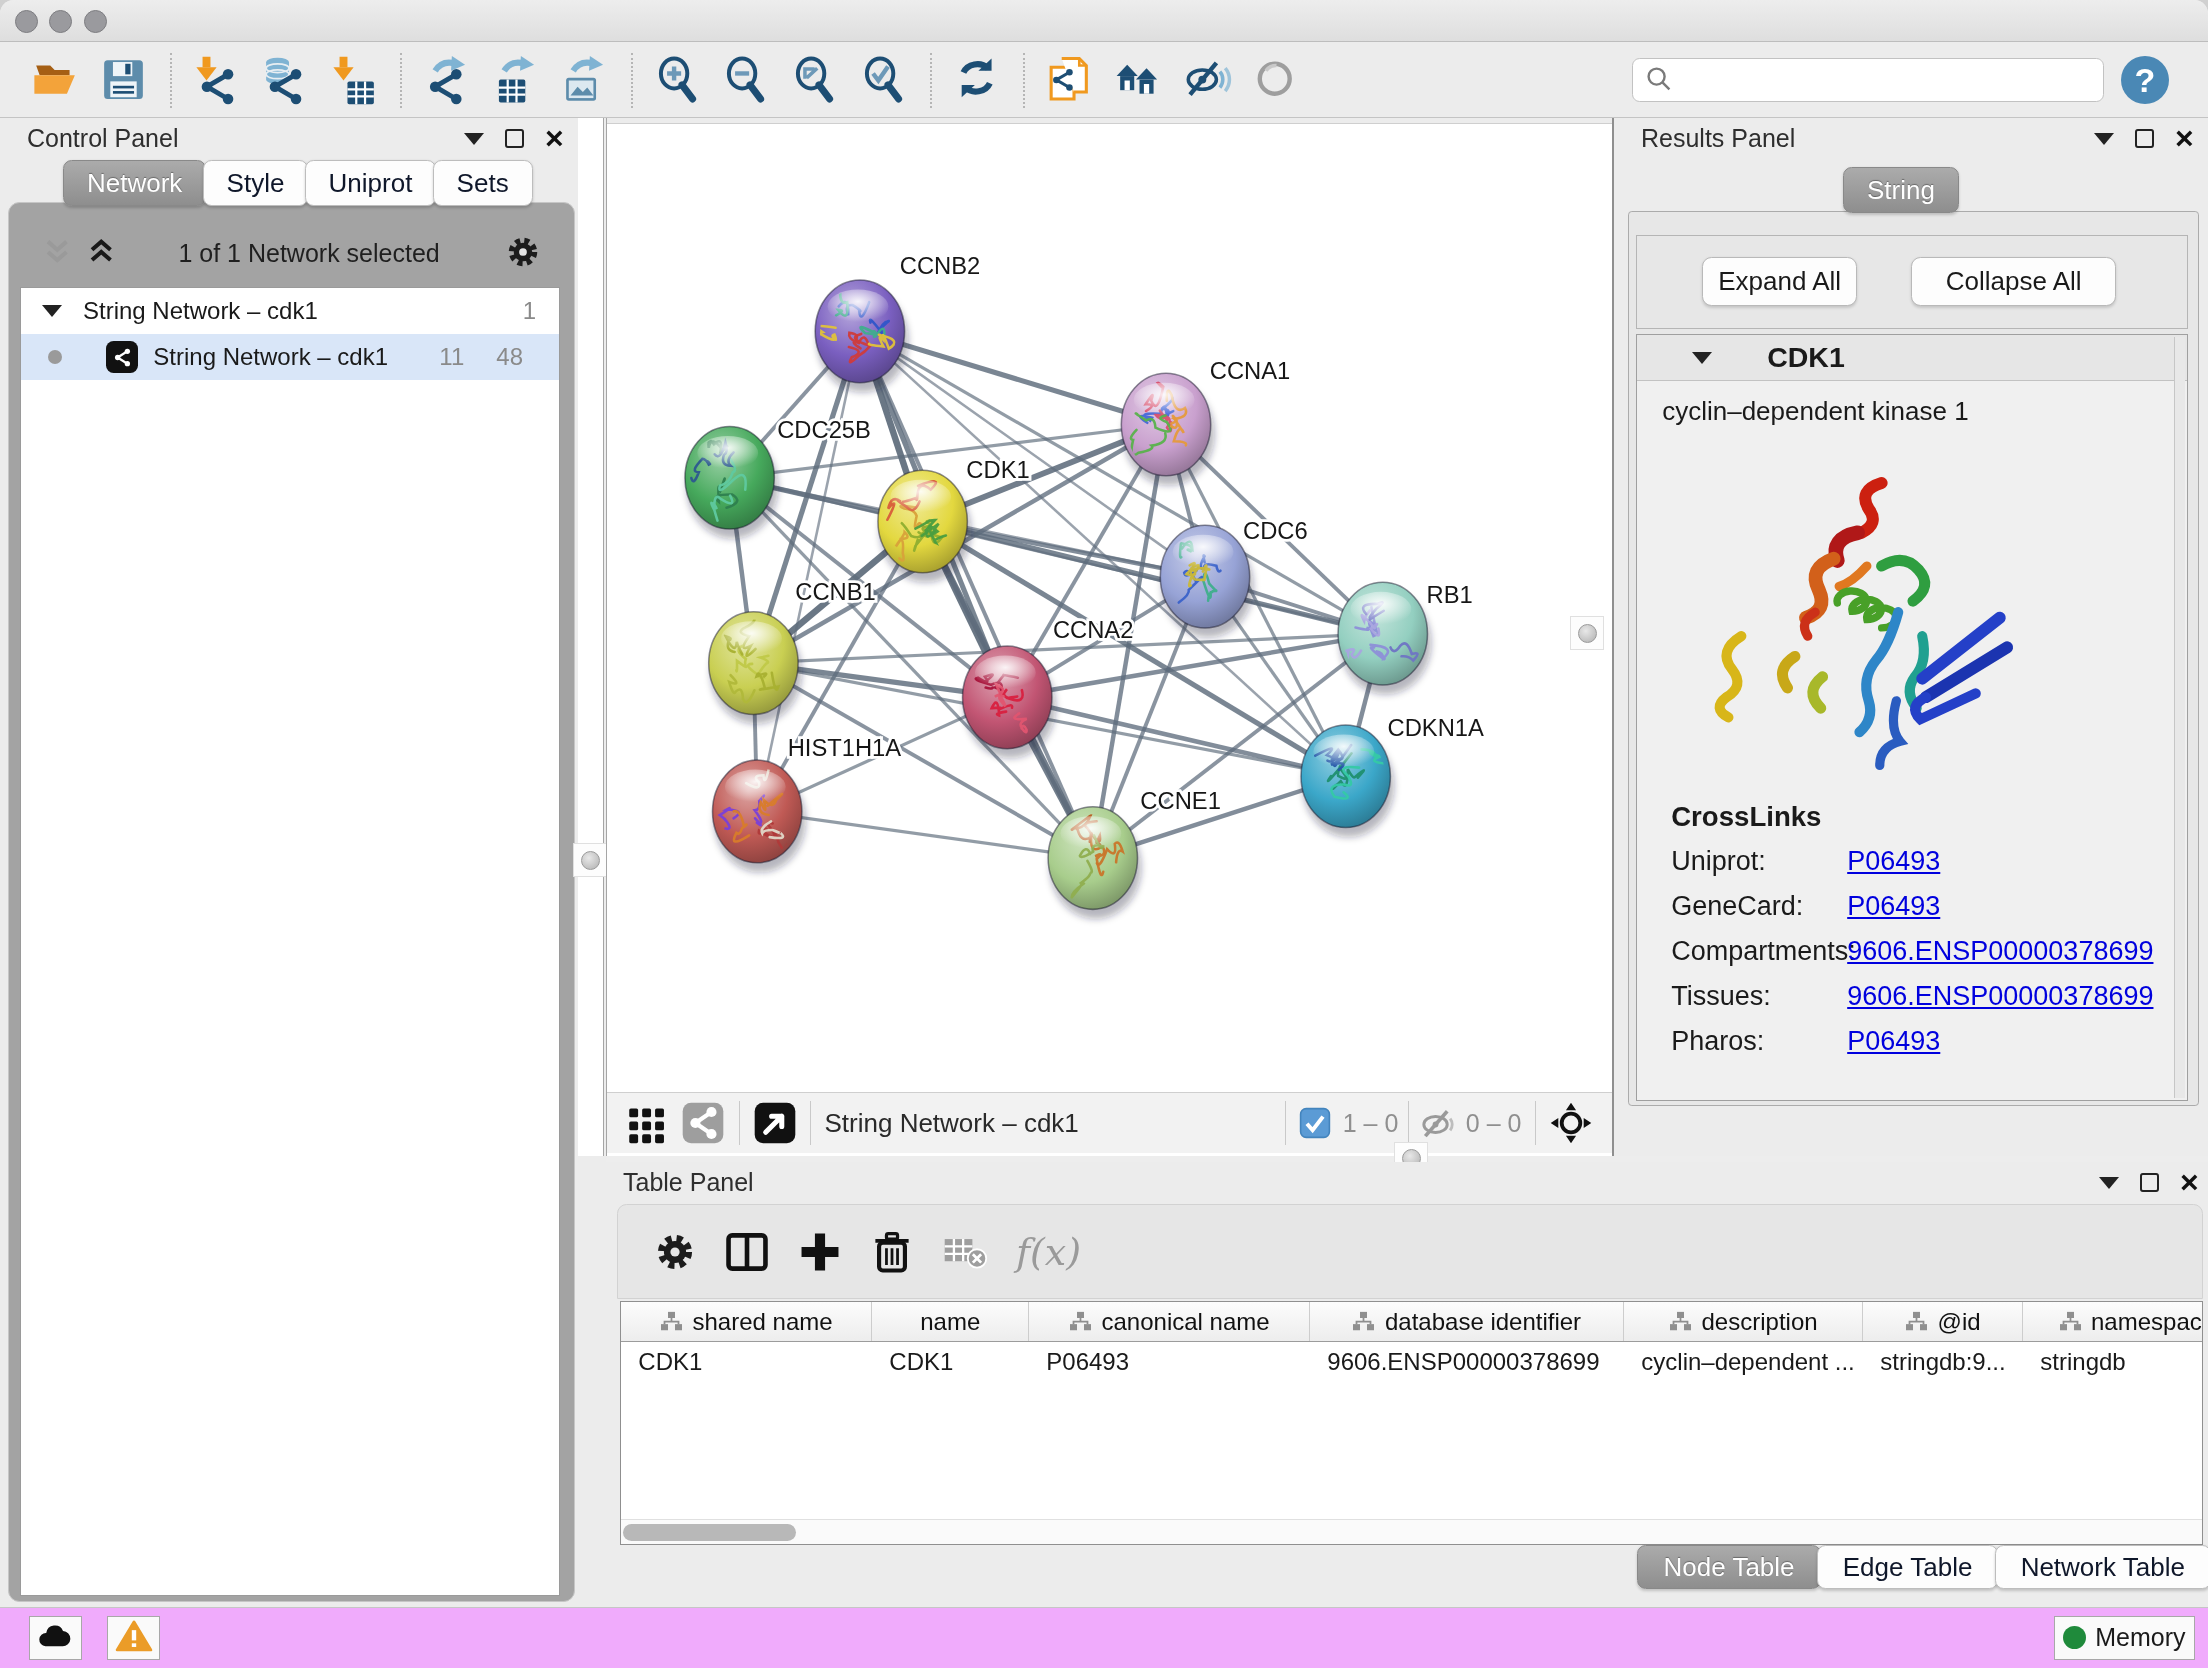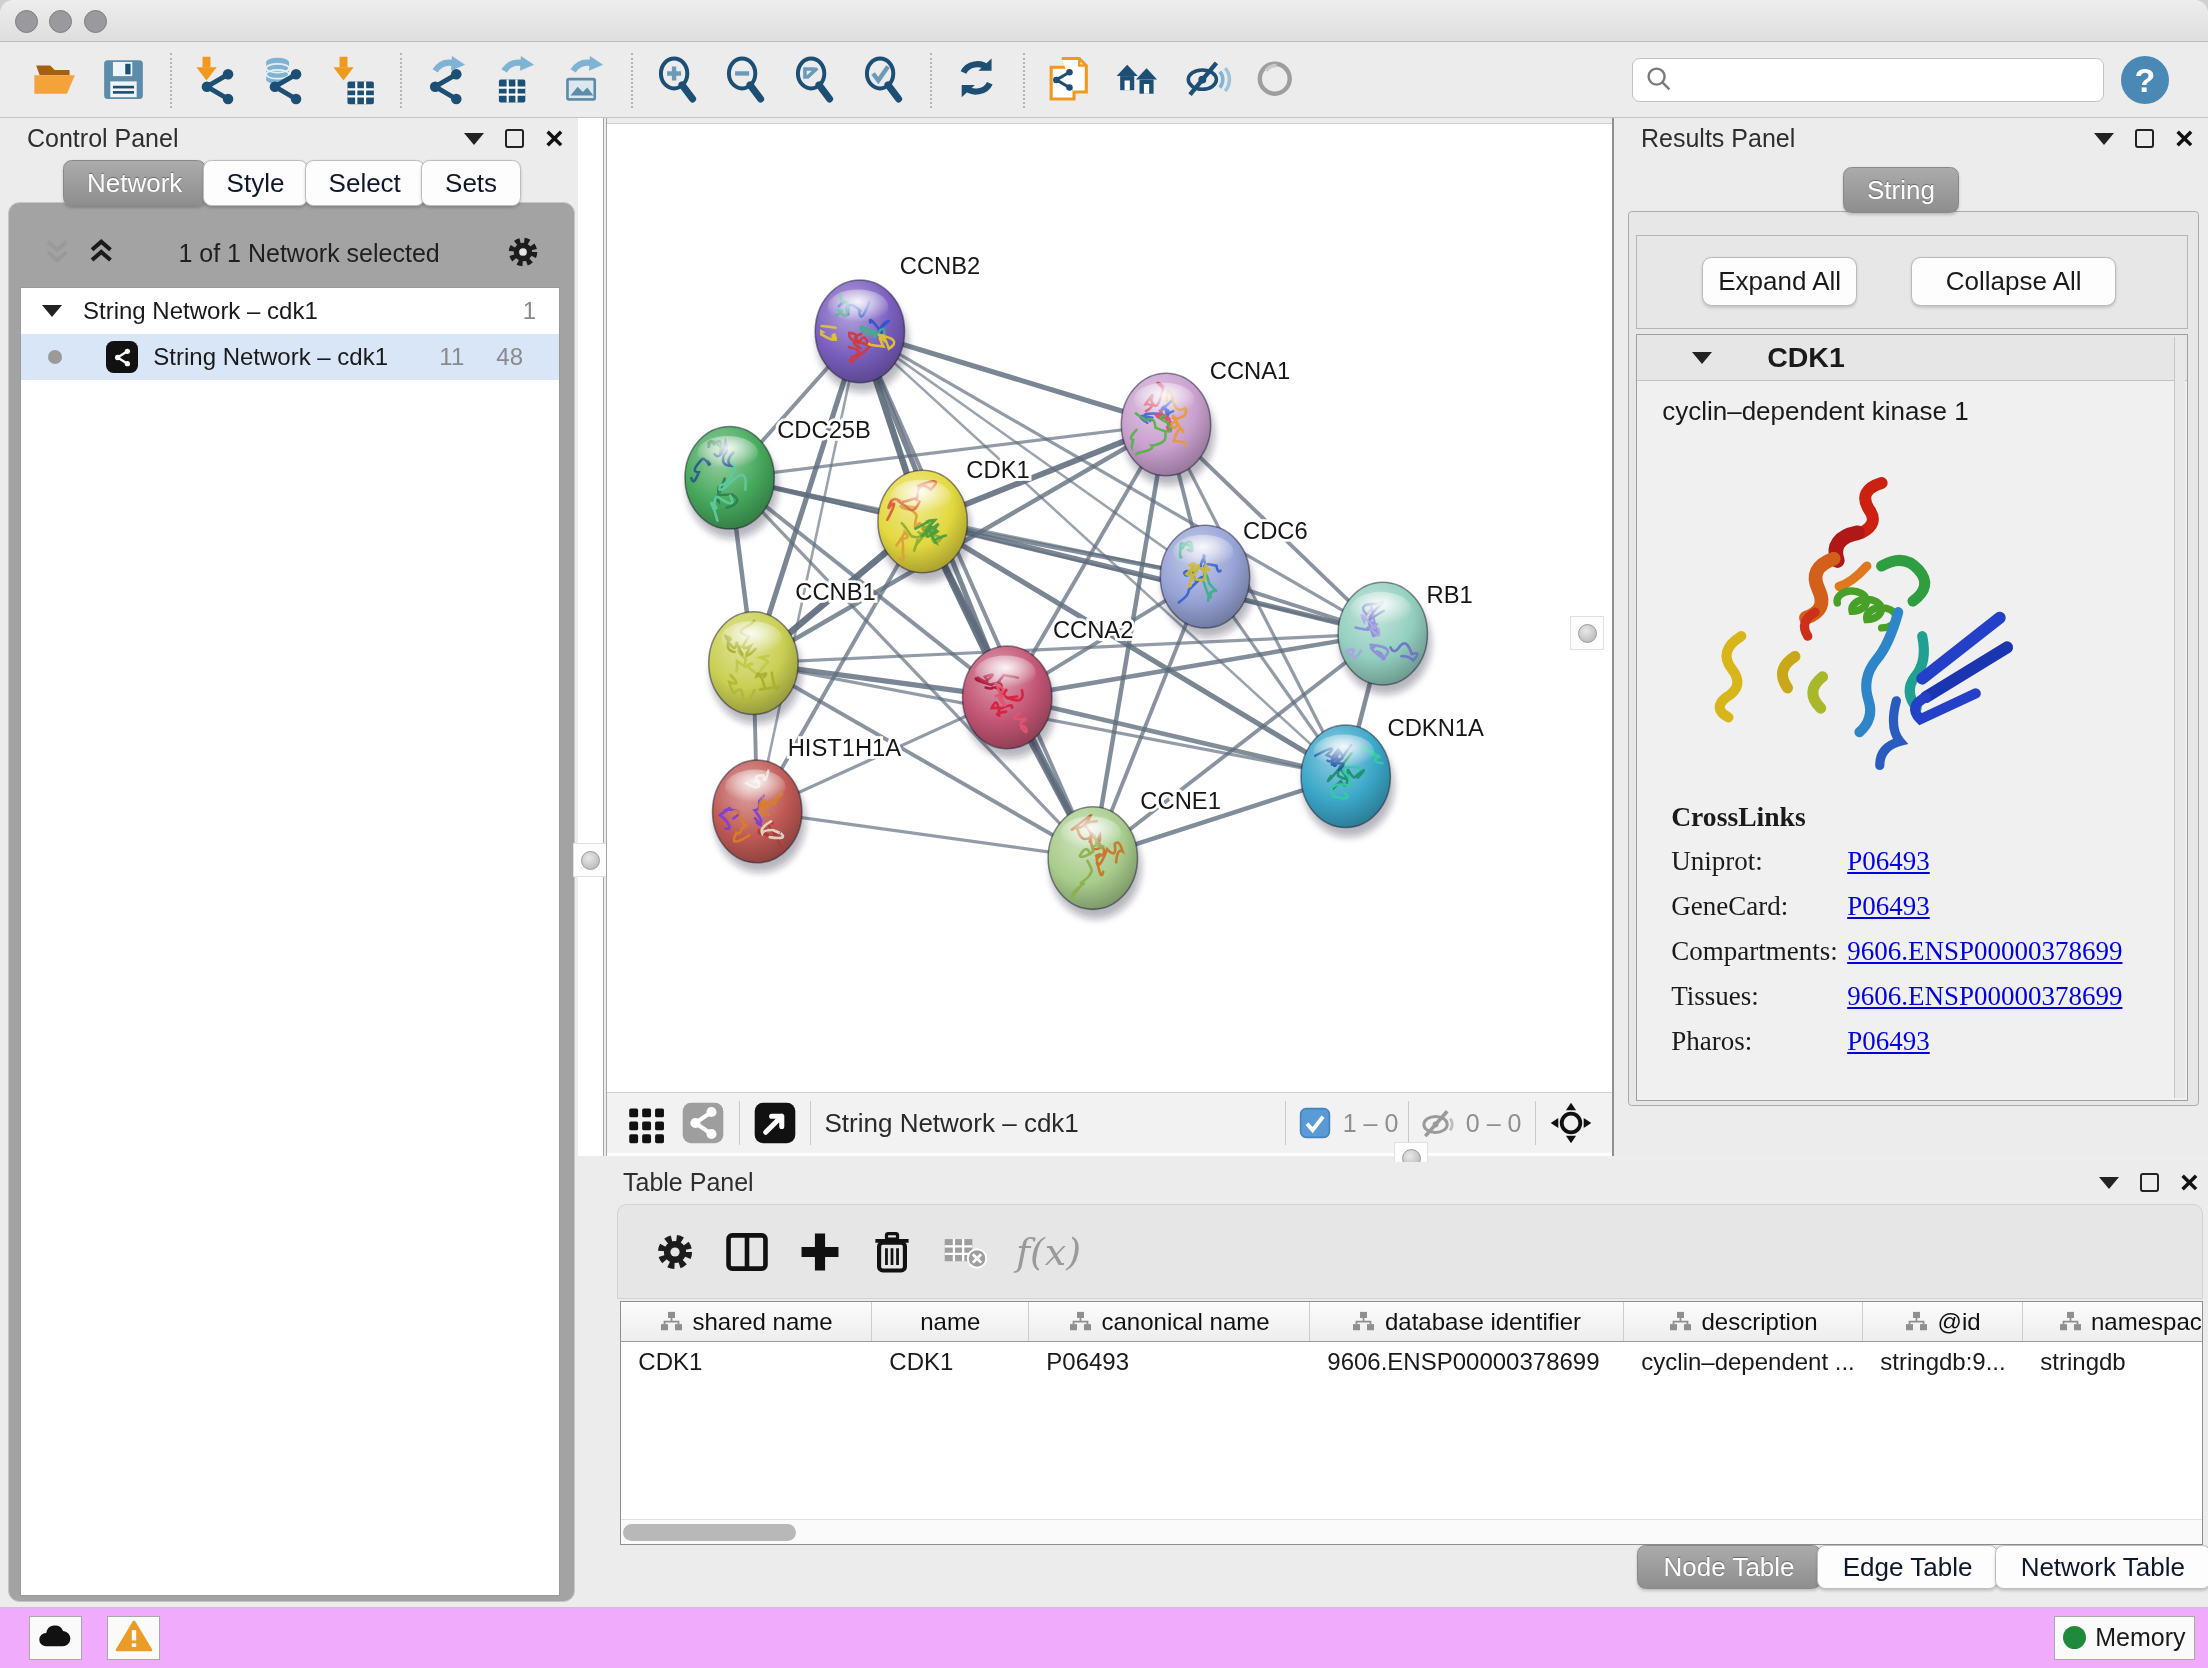--- a/index.html
+++ b/index.html
@@ -80,21 +80,21 @@
   #rp-frame { position:absolute; left:7.6px; top:93px; width:571px; height:895px; background:#e7e7e7;
     border:1.9px solid #ababab; border-radius:3.8px; }
   #rp-btnbox { position:absolute; left:7.6px; top:23px; width:552px; height:94px; border:1.9px solid #b5b5b5; background:#e7e7e7; }
   .rp-btn { position:absolute; top:21px; height:49px; background:#fdfdfd; border:1px solid #b9b9b9; border-radius:9.5px;
     font-size:26px; display:flex; align-items:center; justify-content:center; box-shadow:0 1.9px 2.9px rgba(0,0,0,.15); }
   #rp-gene { position:absolute; left:7.6px; top:122px; width:552px; height:767px; border:1.9px solid #9f9f9f; background:#f0f0f0; }
   #rp-gene-hdr { height:46px; background:#e6e6e6; border-bottom:1px solid #c2c2c2; display:flex; align-items:center; }
   #rp-gene-sym { font-size:28.5px; font-weight:bold; }
   #rp-desc { font-size:26px; padding:15px 0 0 25px; }
   #rp-protein { position:absolute; left:38px; top:124px; }
-  #rp-cross { position:absolute; left:34px; top:466px; font-family:Liberation Serif, serif; }
+  #rp-cross { position:absolute; left:34px; top:466px; font-family:Liberation Sans, sans-serif; }
   #rp-cross h3 { font-size:27.6px; margin-bottom:13.3px; }
   .cl-row { display:flex; font-size:27px; height:45px; align-items:baseline; }
   .cl-label { width:176px; }
   .cl-link { color:#0000de; text-decoration:underline; }
   #rp-scroll { position:absolute; right:1.9px; top:1.9px; bottom:1.9px; width:11.4px; background:#e8e8e8; border-left:1px solid #c6c6c6; }
 
   
   #tablepanel { position:absolute; left:606px; top:1162px; width:1603px; height:445px; background:#ececec; }
   #tp-toolbar { position:absolute; left:10.5px; top:42px; width:1586px; height:95px; background:#e6e6e6;
     border:1px solid #d2d2d2; border-radius:9.5px 9.5px 0 0; display:flex; align-items:center; padding-left:27px; }
@@ -313,21 +313,21 @@
     <div id="helpbtn">?</div>
   </div>
 
   <div id="control">
     <div style="position:absolute;left:27px;top:5.7px" class="panel-title">Control Panel</div>
     <div class="win-ctrls" style="left:464px;top:11.4px">
       <span class="tri-down"></span>
       <span class="sq-ico"></span>
       <span class="x-ico">×</span>
     </div>
-    <div id="cp-tabs"><span class="tab selected">Network</span><span class="tab">Style</span><span class="tab">Select</span><span class="tab">Sets</span></div>
+    <div id="cp-tabs"><span class="tab selected">Network</span><span class="tab">Style</span><span class="tab">Uniprot</span><span class="tab">Sets</span></div>
     <div id="cp-frame">
       <div id="cp-status">
         <span class="chev" style="margin-left:25px">
           <svg width="28.5" height="30" viewBox="0 0 24 26">
               <path d="M4 4l8 7 8-7M4 13l8 7 8-7" stroke="#9a9a9a" stroke-width="3.5" fill="none"></path>
             </svg>
         </span>
         <span class="chev" style="margin-left:15px">
           <svg width="28.5" height="30" viewBox="0 0 24 26">
               <path d="M4 11l8-7 8 7M4 20l8-7 8 7" stroke="#1a1a1a" stroke-width="3.5" fill="none"></path>

